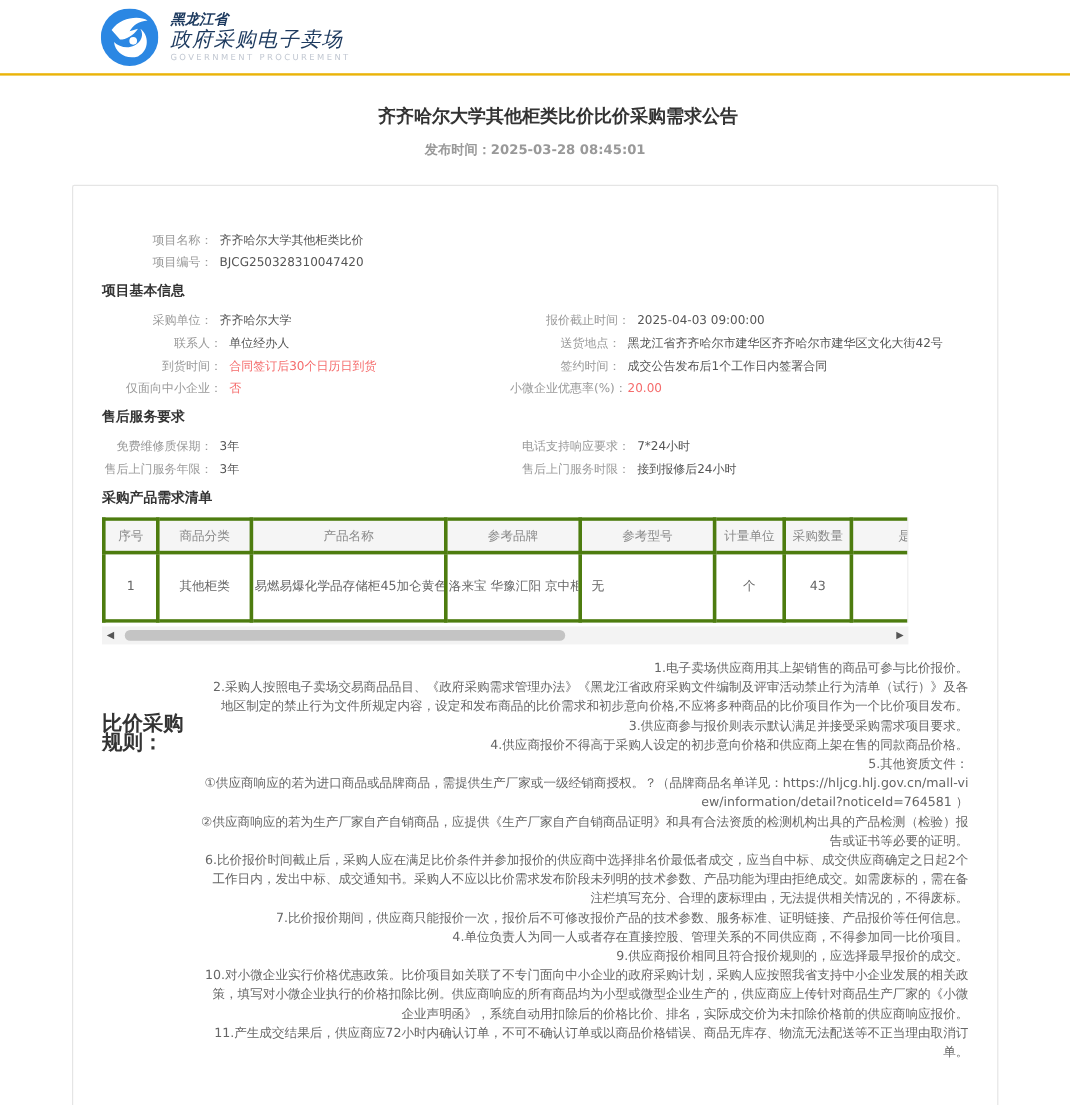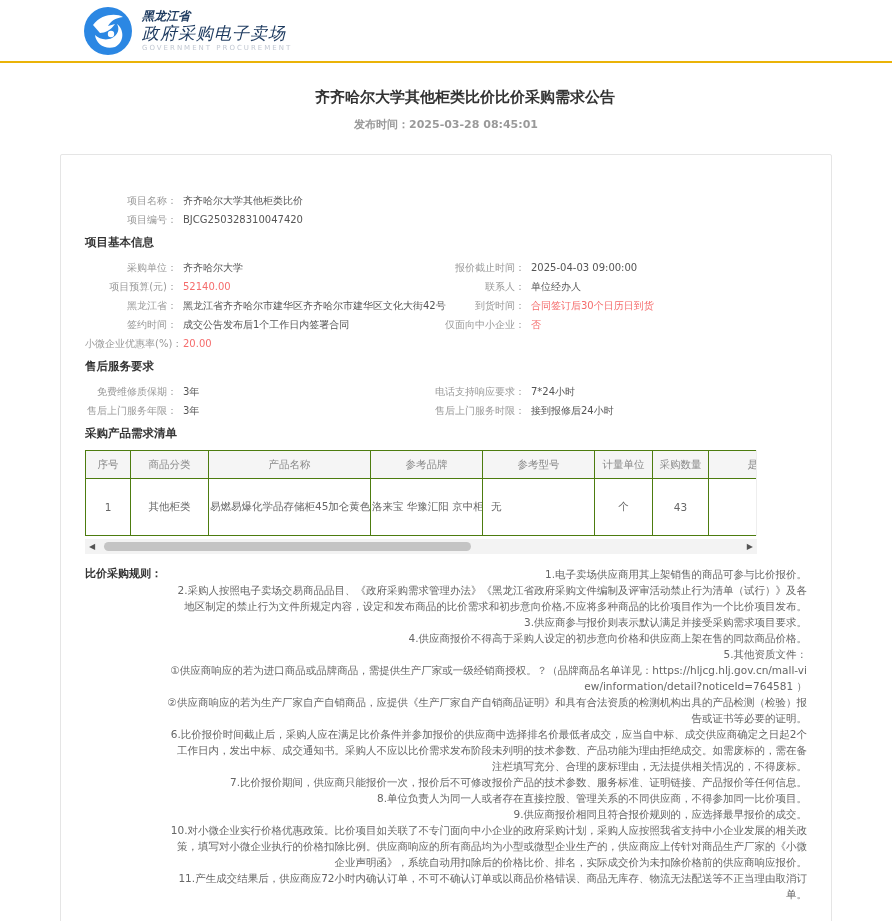--- a/index.html
+++ b/index.html
@@ -29,32 +29,32 @@
   .kv { display:flex; font-size:10px; line-height:19px; }
   .kv .lbl { width:92px; text-align:right; color:#999; flex-shrink:0; white-space:nowrap; }
   .kv .lbl.w2 { width:100px; }
   .kv .val { color:#555; margin-left:6px; white-space:nowrap; }
   .kv .val.red { color:#f56c6c; }
   .section-title { font-size:11.5px; font-weight:bold; color:#333; line-height:18px; margin-top:4px; margin-bottom:7px; }
   .grid2 { display:grid; grid-template-columns:340px 1fr; }
   
   .table-clip { width:672px; overflow:hidden; margin-top:8px; border-right:1px solid #eee; }
   table.products { border-collapse:collapse; table-layout:fixed; width:743px; font-size:10.5px; }
-  table.products th, table.products td { border:1px solid #4d7c0f; text-align:center; overflow:hidden; white-space:nowrap; }
+  table.products th, table.products td { border:3px solid #4d7c0f; text-align:center; overflow:hidden; white-space:nowrap; }
   table.products th { height:28px; background:#f5f5f5; color:#8a8a8a; font-weight:normal; }
   table.products td { height:57px; color:#666; }
   table.products td.al { text-align:left; padding-left:8px; }
   
   .hscroll { width:672px; height:15px; margin-top:3px; background:#f3f3f3; display:flex; align-items:center; padding:0 4px; }
   .hscroll .arrow { color:#555; font-size:8px; line-height:15px; cursor:pointer; }
   .hscroll .track { flex:1; height:9px; margin:0 4px; position:relative; }
   .hscroll .thumb { position:absolute; left:5px; top:0; height:9px; width:57%; background:#c4c4c4; border-radius:5px; cursor:pointer; }
   
   .rules { display:flex; margin-top:12px; }
-  .rules-label { width:82px; flex-shrink:0; font-size:11px; font-weight:bold; color:#333; line-height:16px; }
+  .rules-label { width:82px; flex-shrink:0; font-size:17px; font-weight:bold; color:#333; line-height:16px;margin-top:46px; }
   .rules-body { flex:1; font-size:10.5px; color:#666; line-height:16px;text-align:right; }
   .rules-body .rule-item { word-break:break-all; }
 </style>
 </head>
 <body>
 
 <header class="site-header">
   <div class="logo-wrap">
     <svg class="logo-circle" viewBox="0 0 48 48">
       <circle cx="24" cy="24" r="24" fill="#2b87e3"></circle>
@@ -92,29 +92,25 @@
   <div class="grid2">
     <div class="kv">
       <span class="lbl">采购单位：</span>
       <span class="val">齐齐哈尔大学</span>
     </div>
     <div class="kv">
       <span class="lbl w2">报价截止时间：</span>
       <span class="val">2025-04-03 09:00:00</span>
     </div>
     <div class="kv">
-      <span class="lbl">项目预算(元)：</span>
-      <span class="val red">52140.00</span>
-    </div>
-    <div class="kv">
       <span class="lbl w2">联系人：</span>
       <span class="val">单位经办人</span>
     </div>
     <div class="kv">
-      <span class="lbl">黑龙江省：</span>
+      <span class="lbl">送货地点：</span>
       <span class="val">黑龙江省齐齐哈尔市建华区齐齐哈尔市建华区文化大街42号</span>
     </div>
     <div class="kv">
       <span class="lbl w2">到货时间：</span>
       <span class="val red">合同签订后30个日历日到货</span>
     </div>
     <div class="kv">
       <span class="lbl">签约时间：</span>
       <span class="val">成交公告发布后1个工作日内签署合同</span>
     </div>
@@ -200,20 +196,20 @@
     <div class="rules-body">
       <div class="rule-item">1.电子卖场供应商用其上架销售的商品可参与比价报价。</div>
       <div class="rule-item">2.采购人按照电子卖场交易商品品目、《政府采购需求管理办法》《黑龙江省政府采购文件编制及评审活动禁止行为清单（试行）》及各地区制定的禁止行为文件所规定内容，设定和发布商品的比价需求和初步意向价格,不应将多种商品的比价项目作为一个比价项目发布。</div>
       <div class="rule-item">3.供应商参与报价则表示默认满足并接受采购需求项目要求。</div>
       <div class="rule-item">4.供应商报价不得高于采购人设定的初步意向价格和供应商上架在售的同款商品价格。</div>
       <div class="rule-item">5.其他资质文件：</div>
       <div class="rule-item">①供应商响应的若为进口商品或品牌商品，需提供生产厂家或一级经销商授权。？（品牌商品名单详见：https://hljcg.hlj.gov.cn/mall-view/information/detail?noticeId=764581 ）</div>
       <div class="rule-item">②供应商响应的若为生产厂家自产自销商品，应提供《生产厂家自产自销商品证明》和具有合法资质的检测机构出具的产品检测（检验）报告或证书等必要的证明。</div>
       <div class="rule-item">6.比价报价时间截止后，采购人应在满足比价条件并参加报价的供应商中选择排名价最低者成交，应当自中标、成交供应商确定之日起2个工作日内，发出中标、成交通知书。采购人不应以比价需求发布阶段未列明的技术参数、产品功能为理由拒绝成交。如需废标的，需在备注栏填写充分、合理的废标理由，无法提供相关情况的，不得废标。</div>
       <div class="rule-item">7.比价报价期间，供应商只能报价一次，报价后不可修改报价产品的技术参数、服务标准、证明链接、产品报价等任何信息。</div>
-      <div class="rule-item">8.单位负责人为同一人或者存在直接控股、管理关系的不同供应商，不得参加同一比价项目。</div>
+      <div class="rule-item">4.单位负责人为同一人或者存在直接控股、管理关系的不同供应商，不得参加同一比价项目。</div>
       <div class="rule-item">9.供应商报价相同且符合报价规则的，应选择最早报价的成交。</div>
       <div class="rule-item">10.对小微企业实行价格优惠政策。比价项目如关联了不专门面向中小企业的政府采购计划，采购人应按照我省支持中小企业发展的相关政策，填写对小微企业执行的价格扣除比例。供应商响应的所有商品均为小型或微型企业生产的，供应商应上传针对商品生产厂家的《小微企业声明函》，系统自动用扣除后的价格比价、排名，实际成交价为未扣除价格前的供应商响应报价。</div>
       <div class="rule-item">11.产生成交结果后，供应商应72小时内确认订单，不可不确认订单或以商品价格错误、商品无库存、物流无法配送等不正当理由取消订单。</div>
     </div>
   </div>
 
 </div>
 
 </body></html>

